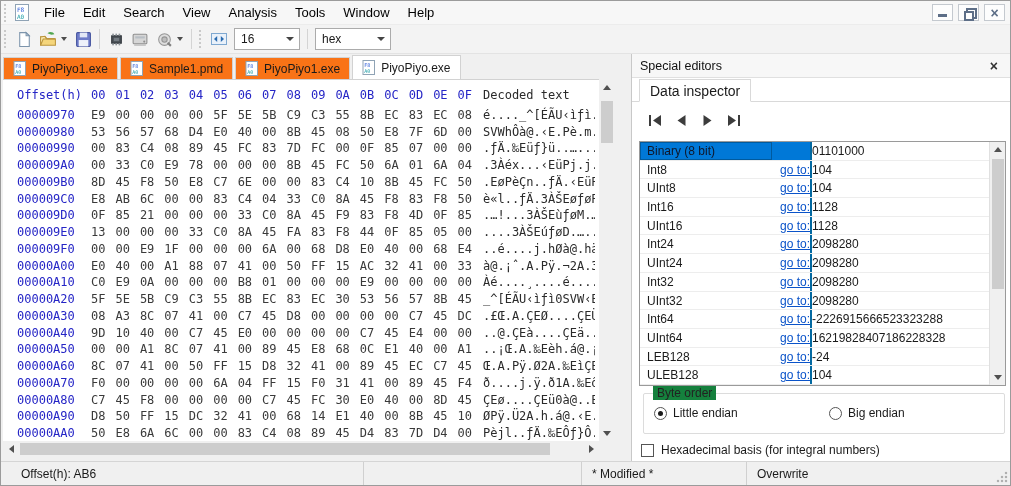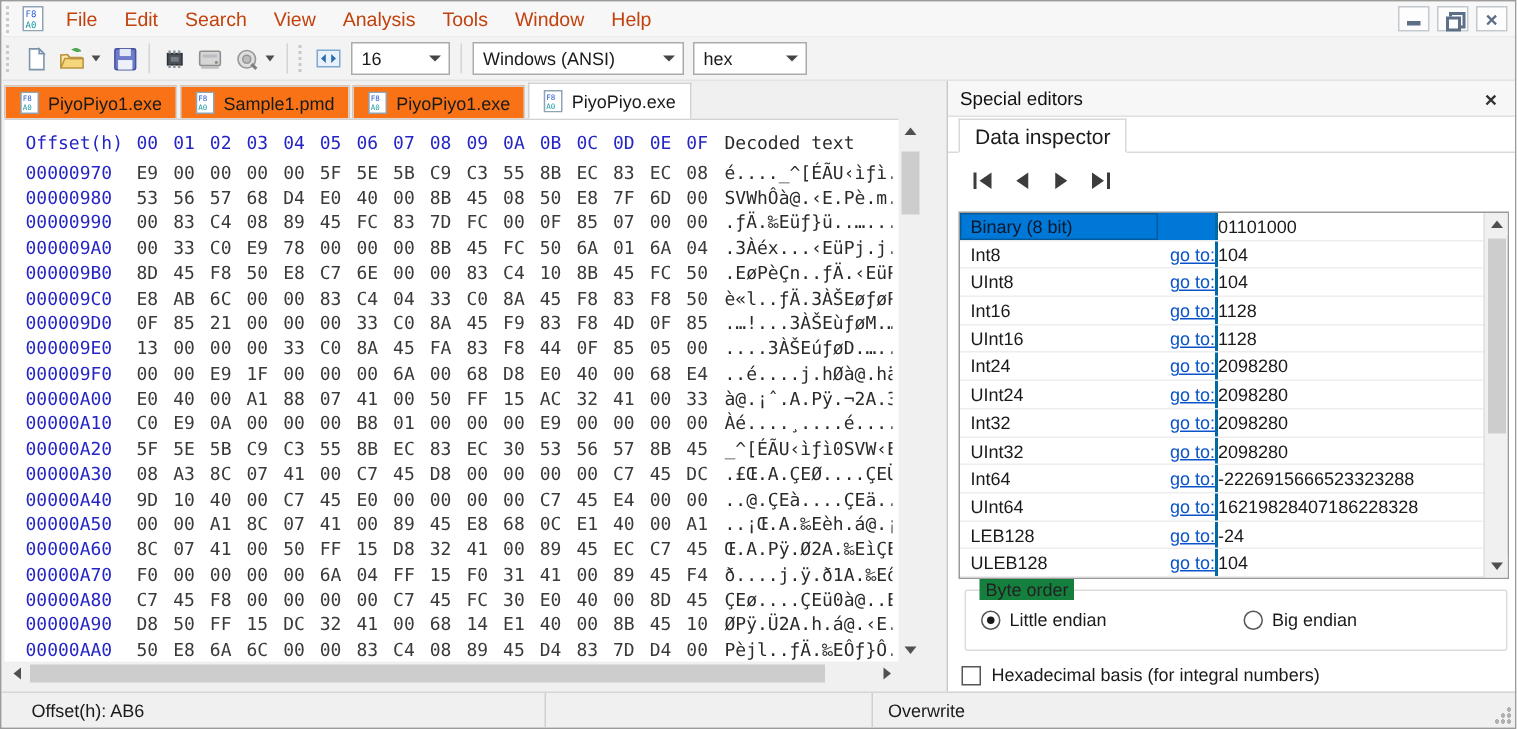--- a/index.html
+++ b/index.html
@@ -3,21 +3,21 @@
 <meta charset="utf-8">
 <style>
   * { box-sizing: border-box; margin: 0; padding: 0; }
   html,body { width:1011px; height:486px; font-family:"Liberation Sans",sans-serif; font-size:12px; color:#1a1a1a; }
   #app { position:relative; width:1011px; height:486px; background:#f0f0f0; border:1px solid #9b9b9b; overflow:hidden; }
 
   
   .menubar { height:24px; background:#f7f7f7; display:flex; align-items:center; border-bottom:1px solid #ececec; }
   .grip { width:3px; height:18px; border-left:2px dotted #c9c9c9; margin:0 5px 0 3px; }
   .appicon { width:17px; height:17px; margin:0 4px 0 2px; }
-  .menu-item { padding:3px 9px; font-size:13px; color:#c2410c; cursor:default; }
+  .menu-item { padding:3px 9px; font-size:13px; color:#000000; cursor:default; }
   .wincontrols { margin-left:auto; display:flex; gap:5px; margin-right:5px; }
   .winbtn { width:21px; height:17px; background:#fdfdfd; border:1px solid #c4c9cf; display:flex; align-items:center; justify-content:center; }
   .gl-min { width:9px; height:3px; background:#5d6e87; margin-top:6px; }
   .gl-restore { position:relative; width:9px; height:9px; }
   .gl-restore::before { content:""; position:absolute; left:2px; top:0; width:7px; height:7px; border:2px solid #5d6e87; }
   .gl-restore::after { content:""; position:absolute; left:0; top:3px; width:6px; height:6px; border:2px solid #5d6e87; background:#fdfdfd; }
   .gl-close { color:#5d6e87; font-size:14px; font-weight:bold; line-height:1; }
 
   
   .toolbar { height:29px; background:#f3f3f3; display:flex; align-items:center; border-bottom:1px solid #e3e3e3; }
@@ -198,26 +198,20 @@
           <path d="M14,8 l-3.2,-3 v6 z" fill="#2b6cb0"></path>
         </svg>
     </div>
     <div class="combo" style="width:66px">
       <span class="cval">16</span>
       <span class="cbtn">
           <i></i>
         </span>
     </div>
     <span class="tb-sep"></span>
-    <div class="combo" style="width:141px">
-      <span class="cval">Windows (ANSI)</span>
-      <span class="cbtn">
-          <i></i>
-        </span>
-    </div>
     <div class="combo" style="width:76px">
       <span class="cval">hex</span>
       <span class="cbtn">
           <i></i>
         </span>
     </div>
   </div>
 
   <div class="workarea">
 
@@ -516,16 +510,17 @@
       <div class="checkrow">
         <span class="checkbox"></span>
         <span>Hexadecimal basis (for integral numbers)</span>
       </div>
     </div>
   </div>
 
   <div class="statusbar">
     <div class="st-seg st-1">Offset(h): AB6</div>
     <div class="st-seg st-2"></div>
+    <div class="st-seg st-3">* Modified *</div>
     <div class="st-seg st-4">Overwrite</div>
     <div class="st-grip"></div>
   </div>
 </div>
 
 </body></html>

